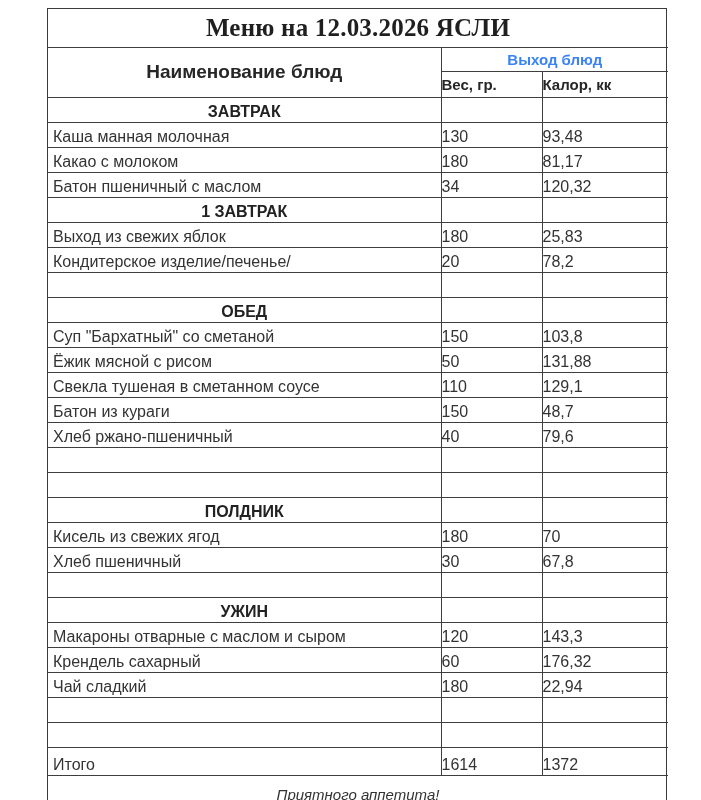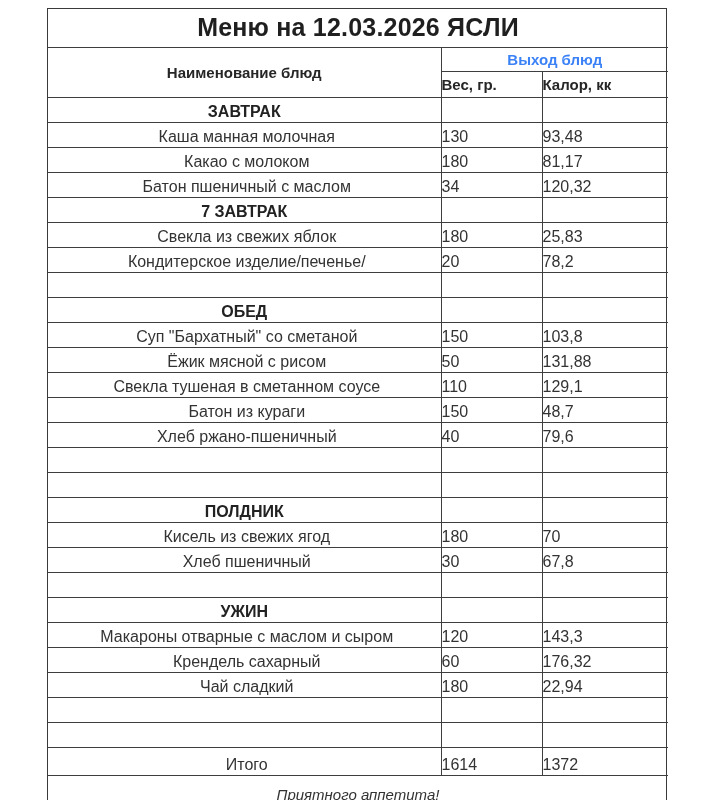--- a/index.html
+++ b/index.html
@@ -9,28 +9,28 @@
   }
   .sheet {
     position: absolute; left: 47px; top: 8px; width: 620px;
     border: 1.5px solid #3a3a3a; box-sizing: border-box;
   }
   table { border-collapse: collapse; width: 100%; table-layout: fixed; }
   td, th { border: 1.3px solid #3e3e40; padding: 0; box-sizing: border-box; overflow: hidden; white-space: nowrap; }
   col.c1 { width: 393px; } col.c2 { width: 101px; } col.c3 { width: 126px; }
   .title {
     height: 38px; font-size: 25px; font-weight: bold; text-align: center; color: #1f1f1f;
-    border-top: none; border-left: none; border-right: none; vertical-align: middle; letter-spacing: 0.2px;
+    border-top: none; border-left: none; border-right: none; vertical-align: middle; letter-spacing: 0.2px; font-family: Liberation Serif, serif;
   }
-  .hdr-name { height: 50px; font-size: 15px; font-weight: bold; text-align: center; vertical-align: middle; color: #262626; border-left: none; }
+  .hdr-name { height: 50px; font-size: 19px; font-weight: bold; text-align: center; vertical-align: middle; color: #262626; border-left: none; }
   .hdr-out { height: 24px; font-size: 15px; font-weight: bold; text-align: center; color: #3b82f6; border-right: none; }
   .hdr-sub { height: 26px; font-size: 15px; font-weight: bold; text-align: left; color: #262626; }
   .hdr-sub.last { border-right: none; }
   tr.row td { height: 25px; font-size: 16px; vertical-align: bottom; padding-bottom: 1px; color: #333; }
-  tr.row td.name { padding-left: 5px; border-left: none; text-align: center; }
+  tr.row td.name { padding-left: 5px; border-left: none; }
   tr.row td.num { text-align: left; padding-right: 3px; }
   tr.row td.num.last { border-right: none; }
   tr.section td.name { text-align: center; font-weight: bold; padding-left: 0; color: #222; margin-top: 24px; }
   tr.total td { height: 28px; }
   .footer { height: 38px; font-size: 15px; font-style: italic; text-align: center; color: #333; border-left: none; border-right: none; border-bottom: none; vertical-align: middle; }
 </style>
 </head>
 <body>
 
 <div class="sheet">
@@ -66,26 +66,26 @@
           <td class="name">Какао с молоком</td>
           <td class="num">180</td>
           <td class="num last">81,17</td>
         </tr>
         <tr class="row">
           <td class="name">Батон пшеничный с маслом</td>
           <td class="num">34</td>
           <td class="num last">120,32</td>
         </tr>
         <tr class="row section">
-          <td class="name">7 ЗАВТРАК</td>
+          <td class="name">1 ЗАВТРАК</td>
           <td class="num"></td>
           <td class="num last"></td>
         </tr>
         <tr class="row">
-          <td class="name">Свекла из свежих яблок</td>
+          <td class="name">Выход из свежих яблок</td>
           <td class="num">180</td>
           <td class="num last">25,83</td>
         </tr>
         <tr class="row">
           <td class="name">Кондитерское изделие/печенье/</td>
           <td class="num">20</td>
           <td class="num last">78,2</td>
         </tr>
         <tr class="row">
           <td class="name"></td>

